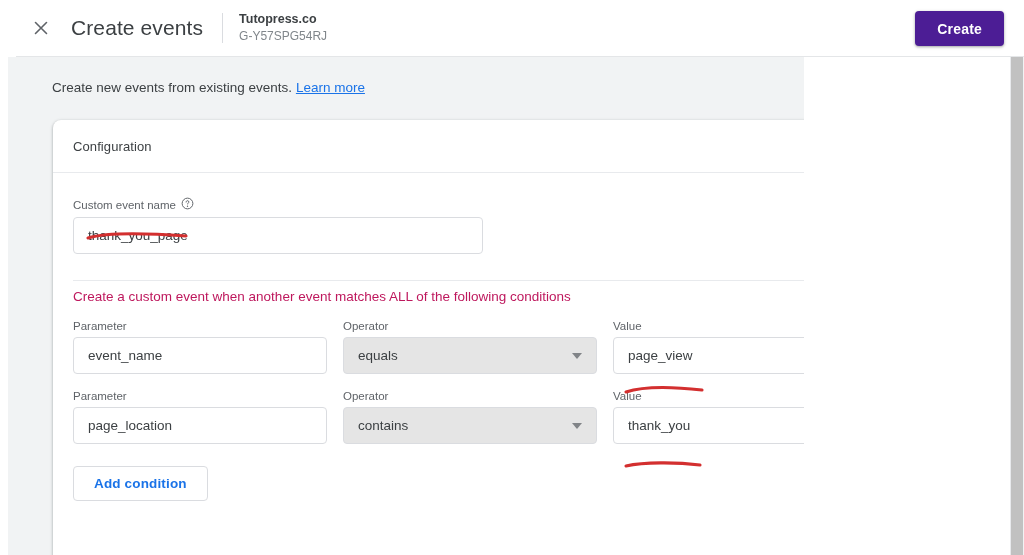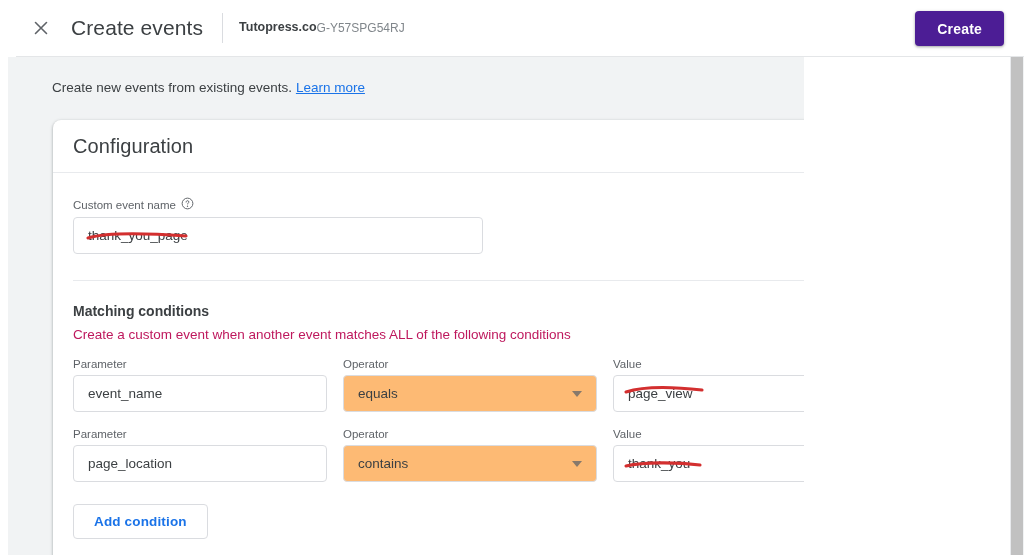--- a/index.html
+++ b/index.html
@@ -58,21 +58,21 @@
     width: 1px;
     height: 30px;
     background: #dadce0;
     margin-left: 19px;
     flex: 0 0 auto;
   }
 
   .property {
     margin-left: 16px;
     display: flex;
-    flex-direction: row;
+    flex-direction: column;
     justify-content: center;
     line-height: 1.25;
   }
   .property-name {
     font-size: 12.5px;
     color: #3c4043;
     font-weight: 700;
     white-space: nowrap;
   }
   .property-id {
@@ -139,21 +139,21 @@
   }
 
   .card-header {
     height: 53px;
     display: flex;
     align-items: center;
     padding-left: 20px;
     border-bottom: 1px solid #e8eaed;
   }
   .card-header h2 {
-    font-size: 20px;
+    font-size: 13px;
     font-weight: 400;
     color: #3c4043;
     letter-spacing: .1px;
   }
 
   .card-body { padding: 0 20px; position: relative; }
 
   
   .field-label {
     font-size: 11.5px;
@@ -215,21 +215,21 @@
   .cond-col.value { width: 254px; }
 
   .select-field {
     height: 37px;
     border: 1px solid #dadce0;
     border-radius: 4px;
     display: flex;
     align-items: center;
     justify-content: space-between;
     padding: 0 12px 0 14px;
-    background: #fdba74;
+    background: #e5e5e5;
     cursor: pointer;
   }
   .select-field .value {
     font-size: 13.5px;
     color: #3c4043;
   }
   .caret {
     width: 0; height: 0;
     border-left: 5px solid transparent;
     border-right: 5px solid transparent;
@@ -349,21 +349,20 @@
             </span>
           </div>
 
           <div class="text-field wide">
             <span class="value">thank_you_page</span>
           </div>
         </div>
 
         <div class="section-divider"></div>
 
-        <div class="section-title">Matching conditions</div>
         <div class="section-sub">Create a custom event when another event matches ALL of the following conditions</div>
 
         
         <div class="conditions">
 
           <div class="cond-row">
             <div class="cond-col param">
               <div class="field-label">Parameter</div>
               <div class="text-field">
                 <span class="value">event_name</span>

